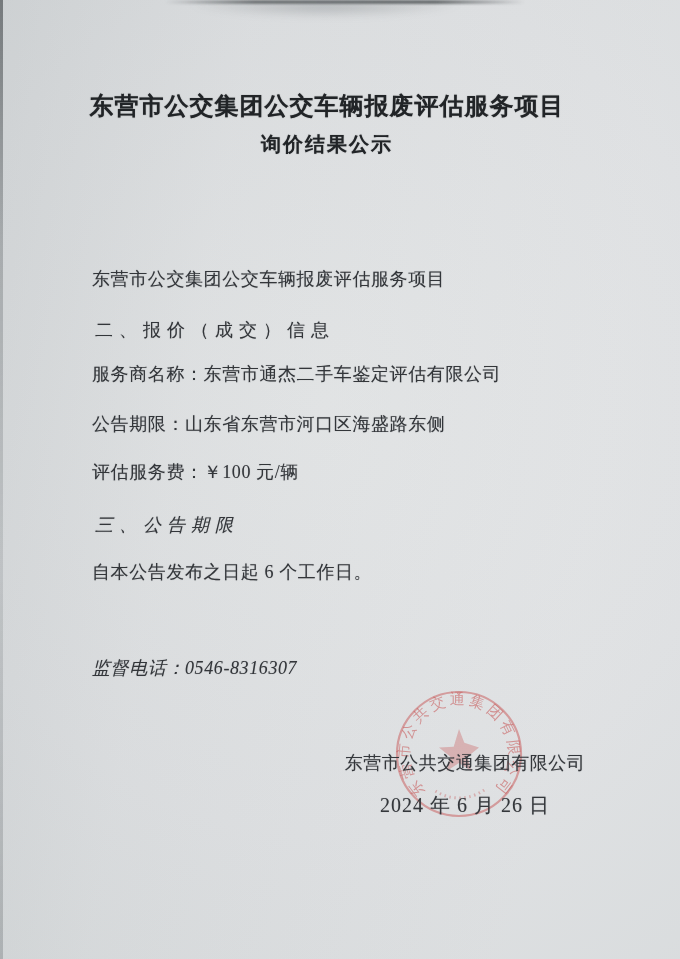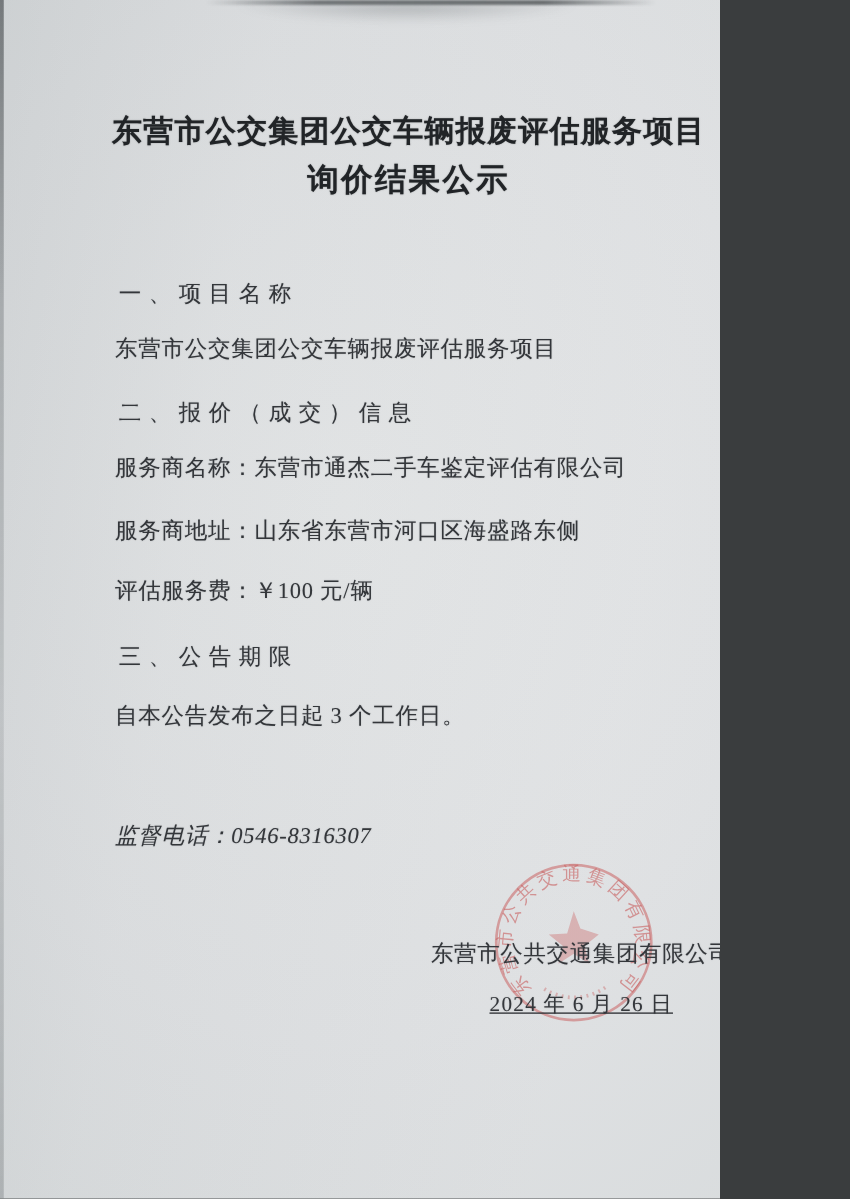--- a/index.html
+++ b/index.html
@@ -1,21 +1,21 @@
 <!DOCTYPE html>
 <html><head>
 <meta charset="utf-8">
 <style>
   * { margin: 0; padding: 0; box-sizing: border-box; }
   html, body { width: 680px; background: #3a3d3e; }
   body { font-family: "Liberation Serif", serif; }
 
   .photo {
     position: relative;
-    width: 576px;
+    width: 680px;
     height: 959px;
     overflow: hidden;
     background:
       linear-gradient(100deg, rgba(150,158,160,0.20) 0%, rgba(150,158,160,0.05) 30%, rgba(255,255,255,0.06) 80%),
       radial-gradient(ellipse 120% 90% at 48% 42%, #e3e5e6 0%, #dddfe1 50%, #d3d7d8 100%);
   }
 
   
   .edge-top {
     position: absolute; top: 0; left: 165px; width: 360px; height: 4px;
@@ -35,41 +35,41 @@
 
   .line { position: absolute; color: #33363a; white-space: nowrap; text-shadow: 0 0 1px rgba(60,64,68,0.35); }
 
   .doc-title {
     position: absolute; top: 89px; left: 0; width: 654px;
     text-align: center; color: #212427; font-weight: bold;
     text-shadow: 0 0 1px rgba(25,28,30,0.5);
     font-family: "Liberation Sans", sans-serif;
   }
   .doc-title .t1 { font-size: 24px; letter-spacing: 1px; line-height: 34px; }
-  .doc-title .t2 { font-size: 25px; letter-spacing: 2px; line-height: 30px; margin-top: 6px; }
+  .doc-title .t2 { font-size: 20px; letter-spacing: 2px; line-height: 30px; margin-top: 6px; }
 
   .heading { font-size: 18px; letter-spacing: 6px; left: 95px; }
   .body-line { font-size: 18px; letter-spacing: 0.6px; left: 92px; }
 
   .h1 { top: 223px; }
   .b1 { top: 267px; }
   .h2 { top: 318px; }
   .l1 { top: 362px; }
   .l2 { top: 412px; }
   .l3 { top: 460px; text-align: right; }
-  .h3 { top: 513px; }
+  .h3 { top: 513px; font-style: italic; }
   .b3 { top: 560px; }
   .phone { top: 656px; font-style: italic; }
 
   .issuer-block {
     position: absolute; top: 751px; left: 344px; width: 242px;
     text-align: center; color: #34373b;
   }
   .issuer-name { font-size: 18px; letter-spacing: 0.5px; white-space: nowrap; text-shadow: 0 0 1px rgba(60,64,68,0.35); }
-  .issue-date { margin-top: 17px; font-size: 17px; letter-spacing: 1px; white-space: nowrap; text-shadow: 0 0 1px rgba(60,64,68,0.35); text-decoration: underline; }
+  .issue-date { margin-top: 17px; font-size: 20px; letter-spacing: 1px; white-space: nowrap; text-shadow: 0 0 1px rgba(60,64,68,0.35); }
 
   .seal {
     position: absolute; top: 674px; left: 379px; width: 160px; height: 160px;
     opacity: 0.9; filter: blur(0.4px);
   }
   .seal text {
     font-family: "Liberation Sans", sans-serif;
     font-size: 15px; letter-spacing: 3.5px;
     fill: rgba(198,84,84,0.62);
   }
@@ -81,30 +81,29 @@
 
   <div class="edge-top"></div>
   <div class="edge-top-smudge"></div>
   <div class="edge-left"></div>
 
   <div class="doc-title">
     <div class="t1">东营市公交集团公交车辆报废评估服务项目</div>
     <div class="t2">询价结果公示</div>
   </div>
 
-  <div class="line heading h1">一、项目名称</div>
   <div class="line body-line b1">东营市公交集团公交车辆报废评估服务项目</div>
 
   <div class="line body-line l1">服务商名称：东营市通杰二手车鉴定评估有限公司</div>
   <div class="line heading h2">二、报价（成交）信息</div>
-  <div class="line body-line l2">服务商地址：山东省东营市河口区海盛路东侧</div>
+  <div class="line body-line l2">公告期限：山东省东营市河口区海盛路东侧</div>
   <div class="line body-line l3">评估服务费：￥100 元/辆</div>
 
   <div class="line heading h3">三、公告期限</div>
-  <div class="line body-line b3">自本公告发布之日起 3 个工作日。</div>
+  <div class="line body-line b3">自本公告发布之日起 6 个工作日。</div>
 
   <div class="line body-line phone">监督电话：0546-8316307</div>
 
   <svg class="seal" viewBox="0 0 160 160" xmlns="http://www.w3.org/2000/svg">
     <circle cx="80" cy="80" r="62" fill="none" stroke="rgba(198,84,84,0.55)" stroke-width="2.2"></circle>
     <defs>
       <path id="sealArc" d="M 44.6 115.4 A 50 50 0 1 1 115.4 115.4" fill="none"></path>
     </defs>
     <text>
       <textPath href="#sealArc" startOffset="50%" text-anchor="middle">东营市公共交通集团有限公司</textPath>

